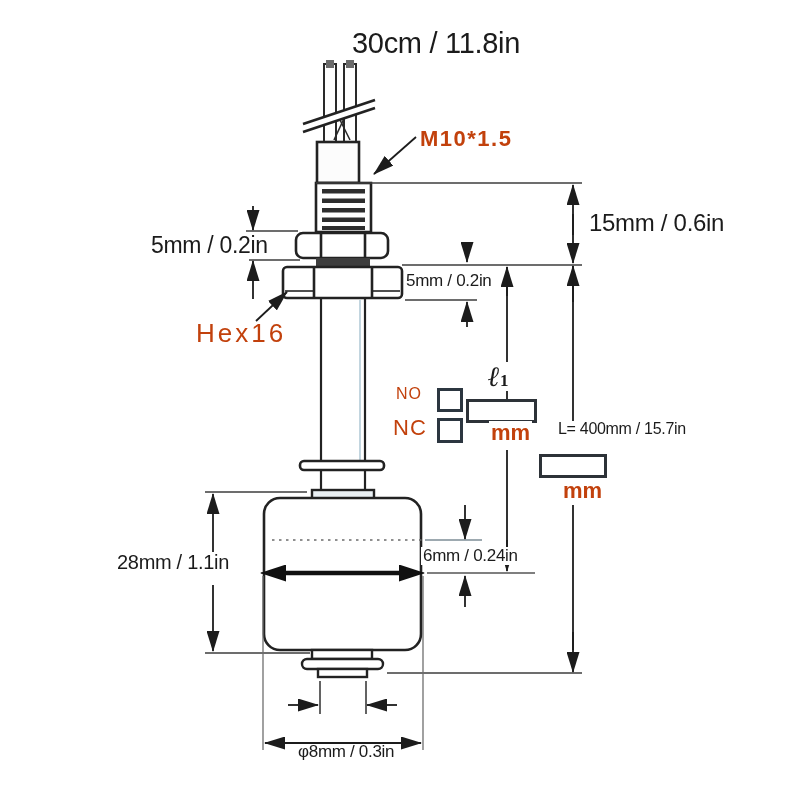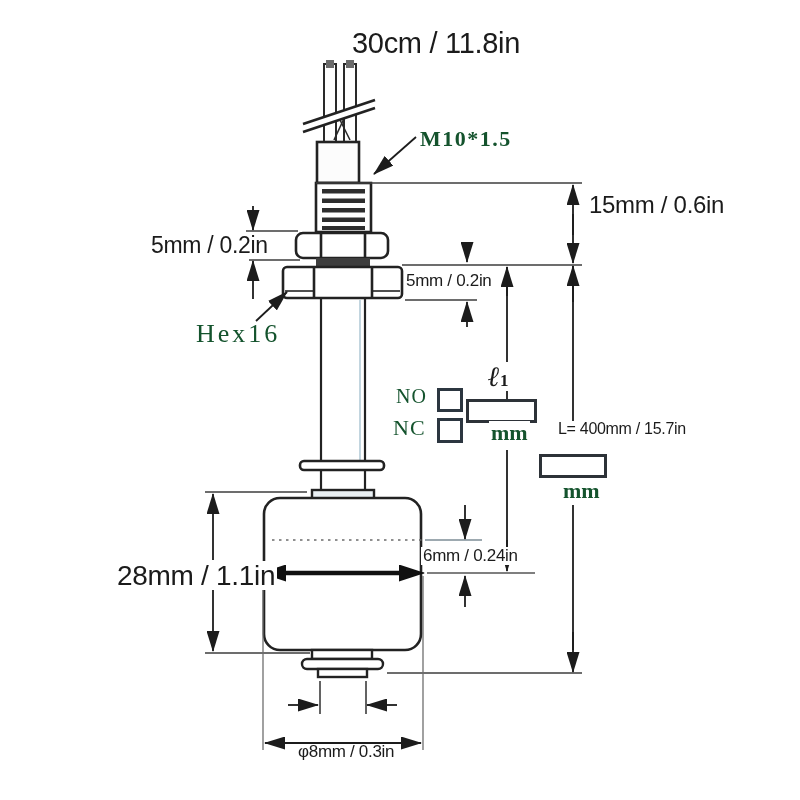--- a/index.html
+++ b/index.html
@@ -1,21 +1,21 @@
 <!DOCTYPE html>
 <html><head>
 <meta charset="utf-8">
 <style>
   html,body{margin:0;padding:0;background:#fff;}
   #canvas{position:relative;width:724px;height:800px;background:#ffffff;overflow:hidden;
           font-family:"Liberation Sans",sans-serif;color:#1b1b1b;}
   #drawing{position:absolute;left:0;top:0;}
   .lbl{position:absolute;white-space:nowrap;color:#1b1b1b;line-height:1.05;}
   .sans{font-family:"Liberation Sans",sans-serif;letter-spacing:-0.3px;}
-  .serif{font-family:Liberation Serif, serif;color:#14532d;}
+  .serif{font-family:Liberation Sans, sans-serif;color:#c2410c;}
   .bgw{background:#fff;padding:0 2px;}
   .box{position:absolute;background:#fff;border:3px solid #2d3238;}
   .chk{position:absolute;background:#fff;border:3px solid #2c3640;}
   .l1wrap{display:flex;align-items:flex-start;}
   .l1sym{font-family:"Liberation Serif",serif;font-style:italic;font-size:28px;font-weight:700;}
   .l1sub{font-family:"Liberation Serif",serif;font-size:17px;font-weight:700;margin-top:10px;}
 </style>
 </head>
 <body>
 
@@ -162,38 +162,38 @@
   <div class="lbl sans" style="left:352px;top:28px;font-size:29px;">30cm / 11.8in</div>
 
   <div class="lbl serif" style="left:420px;top:127px;font-size:22px;font-weight:700;letter-spacing:1.5px;">M10*1.5</div>
 
   <div class="lbl sans" style="left:151px;top:233px;font-size:23px;">5mm / 0.2in</div>
 
   <div class="lbl serif" style="left:196px;top:320px;font-size:26px;letter-spacing:3px;">Hex16</div>
 
   <div class="lbl sans" style="left:406px;top:272px;font-size:17px;">5mm / 0.2in</div>
 
-  <div class="lbl sans" style="left:589px;top:192px;font-size:24px;">15mm / 0.6in</div>
+  <div class="lbl sans" style="left:589px;top:210px;font-size:24px;">15mm / 0.6in</div>
 
-  <div class="lbl serif" style="left:396px;top:386px;font-size:20px;letter-spacing:1px;">NO</div>
+  <div class="lbl serif" style="left:396px;top:386px;font-size:16px;letter-spacing:1px;">NO</div>
   <div class="chk" style="left:437px;top:388px;width:20px;height:18px;"></div>
   <div class="lbl serif" style="left:393px;top:416px;font-size:22px;letter-spacing:1px;">NC</div>
   <div class="chk" style="left:437px;top:418px;width:20px;height:19px;"></div>
 
   <div class="lbl l1wrap bgw" style="left:486px;top:362px;">
     <span class="l1sym">ℓ</span>
       <span class="l1sub">1</span>
   </div>
   <div class="box" style="left:466px;top:399px;width:65px;height:18px;"></div>
   <div class="lbl serif bgw" style="left:489px;top:421px;font-size:22px;font-weight:700;">mm</div>
 
   <div class="lbl sans bgw" style="left:556px;top:421px;font-size:16px;">L= 400mm / 15.7in</div>
   <div class="box" style="left:539px;top:454px;width:62px;height:18px;"></div>
   <div class="lbl serif bgw" style="left:561px;top:479px;font-size:22px;font-weight:700;">mm</div>
 
   <div class="lbl sans bgw" style="left:421px;top:547px;font-size:17px;">6mm / 0.24in</div>
 
-  <div class="lbl sans bgw" style="left:115px;top:552px;font-size:28px;margin-top:9px;">28mm / 1.1in</div>
+  <div class="lbl sans bgw" style="left:115px;top:552px;font-size:20px;">28mm / 1.1in</div>
 
   <div class="lbl sans" style="left:298px;top:715px;font-size:17px;margin-top:28px;">φ8mm / 0.3in</div>
 
 
 </div>
 
 </body></html>

